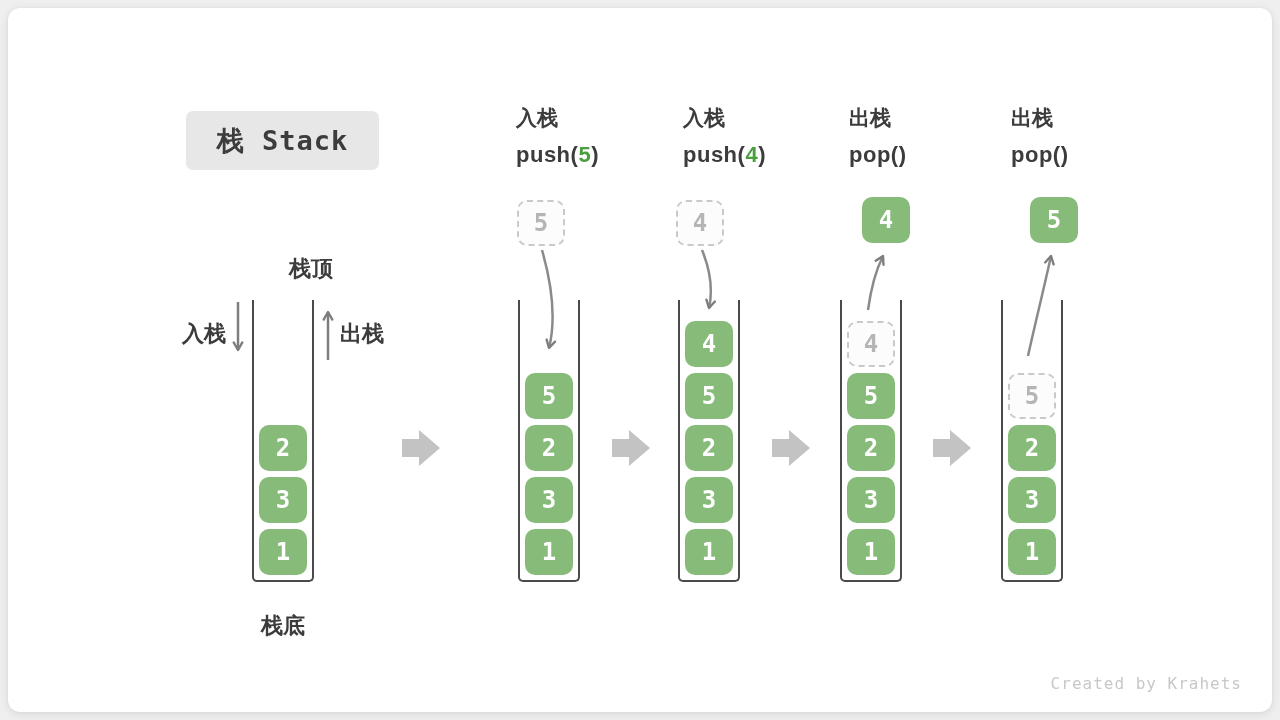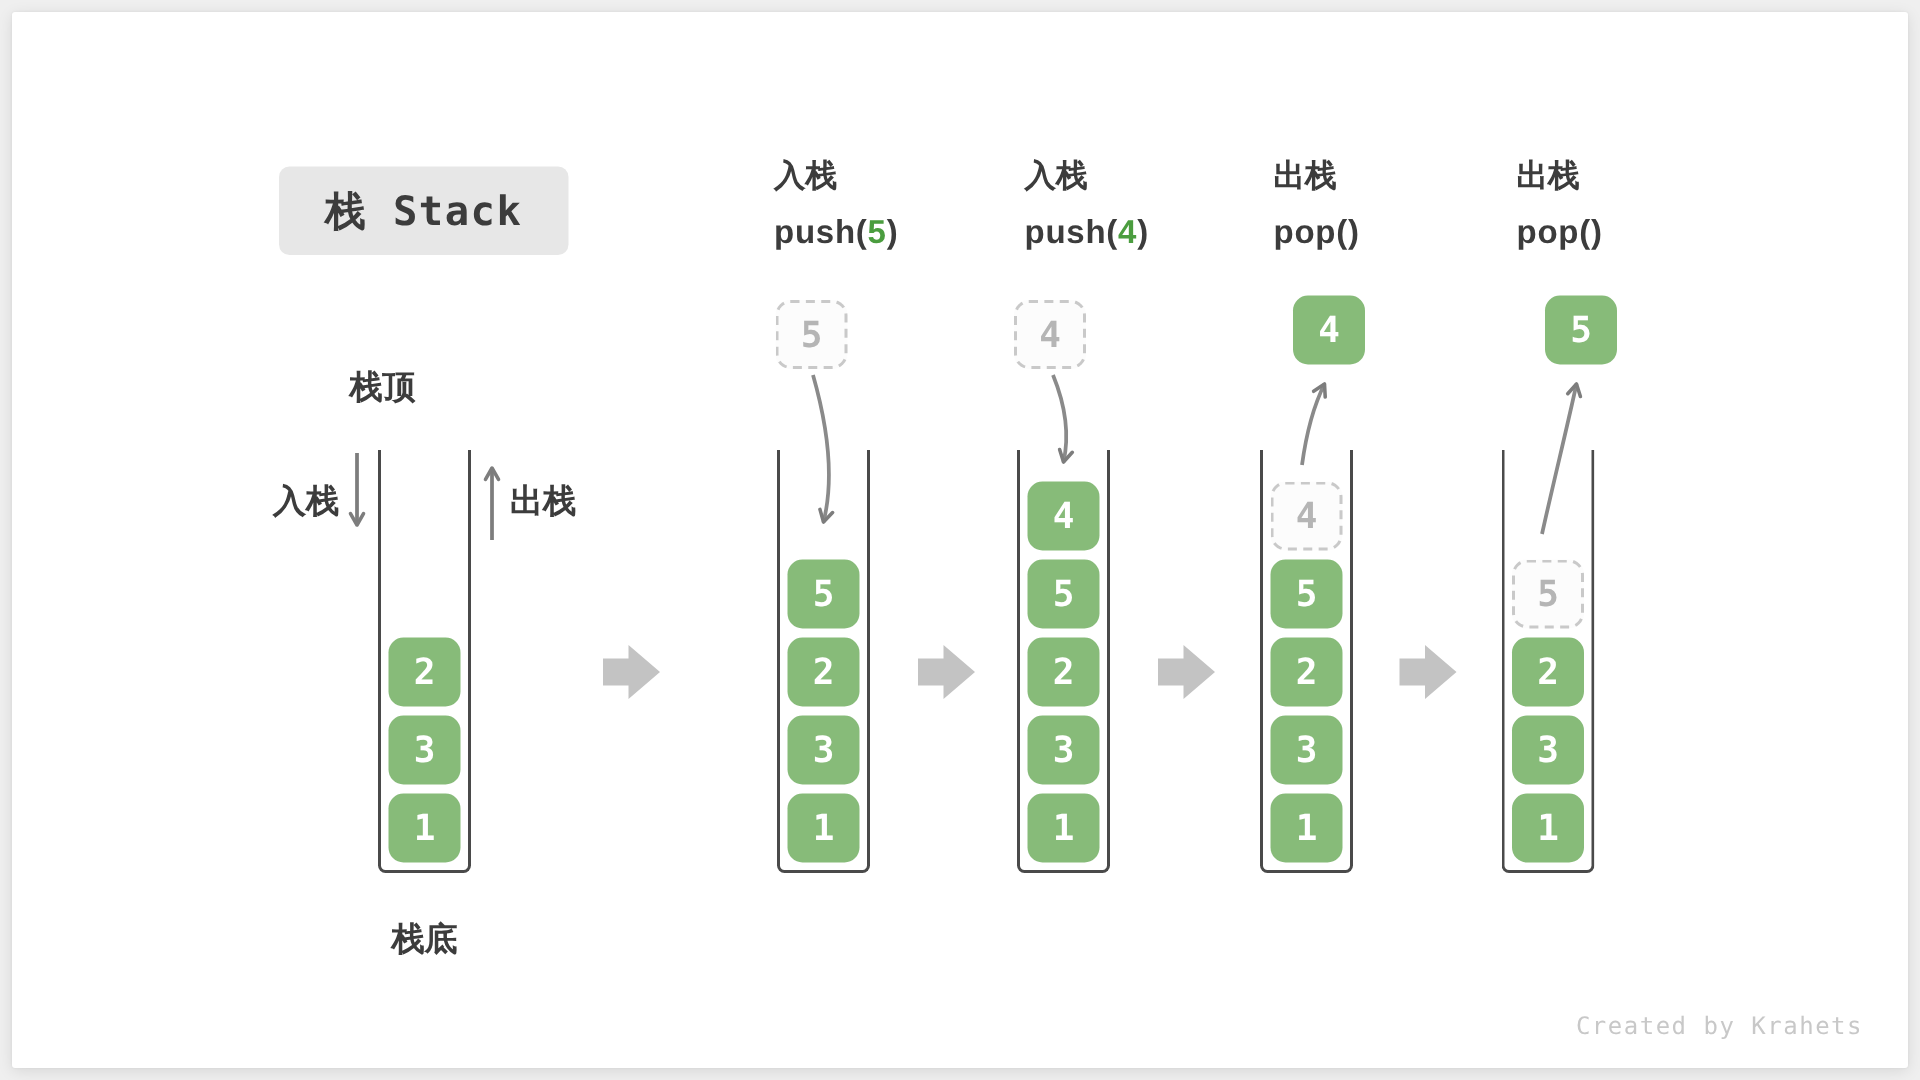--- a/index.html
+++ b/index.html
@@ -5,31 +5,31 @@
   :root{
     --box-green:#87BB79; --code-green:#4B9D3F; --text-dark:#3C3C3C;
     --wall:#4A4A4A; --ghost-border:#C9C9C9; --ghost-text:#B5B5B5; --ghost-bg:#FCFCFC;
     --arrow-gray:#7D7D7D; --block-arrow:#C3C3C3; --title-bg:#E7E7E7; --watermark:#C8C8C8;
     --page-bg:#EFEFEF; --card-bg:#FFFFFF;
   }
   html,body{margin:0;padding:0;}
   body{width:1280px;height:720px;background:var(--page-bg);font-family:"Liberation Sans",sans-serif;overflow:hidden;}
   #page{position:relative;width:1280px;height:720px;}
   #stage{position:absolute;left:8px;top:8px;right:8px;bottom:8px;background:var(--card-bg);
-         border-radius:2px;box-shadow:0 2px 10px rgba(0,0,0,0.10), 0 0 2px rgba(0,0,0,0.06);}
+         border-radius:12px;box-shadow:0 2px 10px rgba(0,0,0,0.10), 0 0 2px rgba(0,0,0,0.06);}
   
   #abs{position:absolute;left:-8px;top:-8px;width:1280px;height:720px;}
 
   .title-box{position:absolute;left:186px;top:111px;width:193px;height:59px;background:var(--title-bg);
              border-radius:7px;display:flex;align-items:center;justify-content:center;}
   .title-box span{font-family:"DejaVu Sans Mono","Liberation Mono",monospace;font-weight:bold;
                   font-size:27px;color:var(--text-dark);letter-spacing:1px;}
 
   .cjk-label{position:absolute;font-weight:bold;font-size:22px;color:var(--text-dark);}
-  .lbl-top{left:233px;top:243px;width:100px;text-align:left;}
+  .lbl-top{left:233px;top:254px;width:100px;text-align:right;}
   .lbl-bottom{left:233px;top:611px;width:100px;text-align:center;}
   .lbl-push{left:158px;top:319px;width:68px;text-align:right;}
   .lbl-pop{left:340px;top:319px;width:68px;text-align:left;}
 
   .container{position:absolute;top:300px;width:62px;height:282px;box-sizing:border-box;
              border-left:2px solid var(--wall);border-right:2px solid var(--wall);
              border-bottom:2px solid var(--wall);border-radius:0 0 5px 5px;background:transparent;}
 
   .box{position:absolute;width:48px;height:46px;box-sizing:border-box;border-radius:10px;
        display:flex;align-items:center;justify-content:center;

